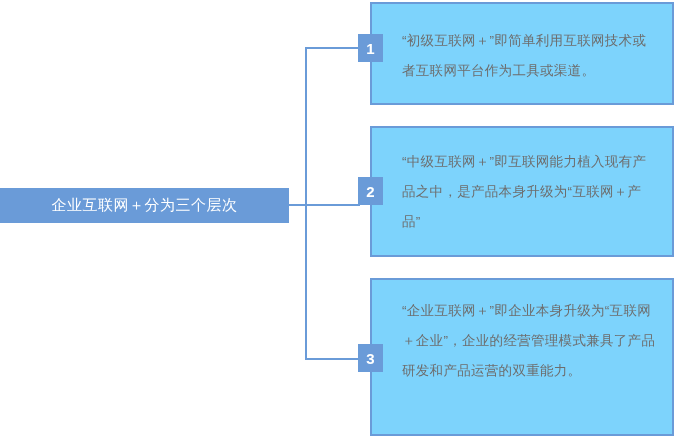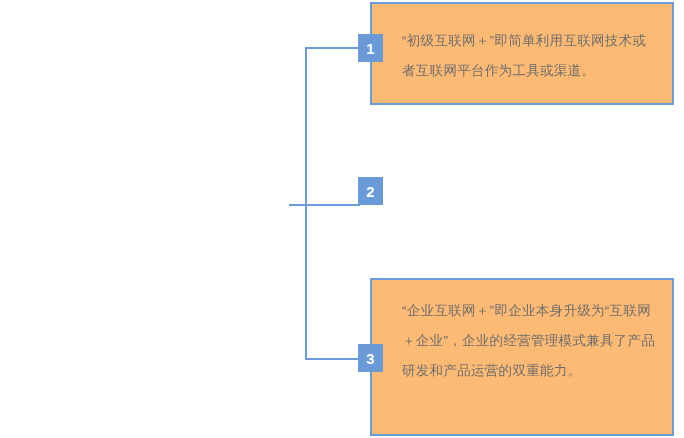--- a/index.html
+++ b/index.html
@@ -51,21 +51,21 @@
   .branch-1 { left: 305px; top: 47px;  width: 55px; }
   .branch-2 { left: 305px; top: 204px; width: 55px; }
   .branch-3 { left: 305px; top: 358px; width: 55px; }
 
   
   .item-box {
     position: absolute;
     left: 370px;
     width: 304px;
     border: 2px solid #6a9bd8;
-    background: #fdba74;
+    background: #7dd3fc;
     box-sizing: border-box;
   }
   .item-1 { top: 2px;   height: 103px; }
   .item-2 { top: 126px; height: 131px; }
   .item-3 { top: 278px; height: 158px; }
 
   .item-text {
     color: #6d6d6d;
     font-size: 13.5px;
     line-height: 30px;
@@ -96,34 +96,40 @@
   }
   .badge-1 { top: 34px;  }
   .badge-2 { top: 177px; }
   .badge-3 { top: 344px; }
 </style>
 </head>
 <body>
 
 <div id="canvas">
 
+  <div class="root-node">
+    <span>企业互联网＋分为三个层次</span>
+  </div>
 
   <div class="line line-h trunk-stub"></div>
   <div class="line line-v trunk-spine"></div>
   <div class="line line-h branch-1"></div>
   <div class="line line-h branch-2"></div>
   <div class="line line-h branch-3"></div>
 
   <div class="item-box item-1">
     <div class="item-text">“初级互联网＋”即简单利用互联网技术或者互联网平台作为工具或渠道。</div>
   </div>
   <div class="badge badge-1">
     <span>1</span>
   </div>
 
+  <div class="item-box item-2">
+    <div class="item-text">“中级互联网＋”即互联网能力植入现有产品之中，是产品本身升级为“互联网＋产品”</div>
+  </div>
   <div class="badge badge-2">
     <span>2</span>
   </div>
 
   <div class="item-box item-3">
     <div class="item-text">“企业互联网＋”即企业本身升级为“互联网＋企业”，企业的经营管理模式兼具了产品研发和产品运营的双重能力。</div>
   </div>
   <div class="badge badge-3">
     <span>3</span>
   </div>

